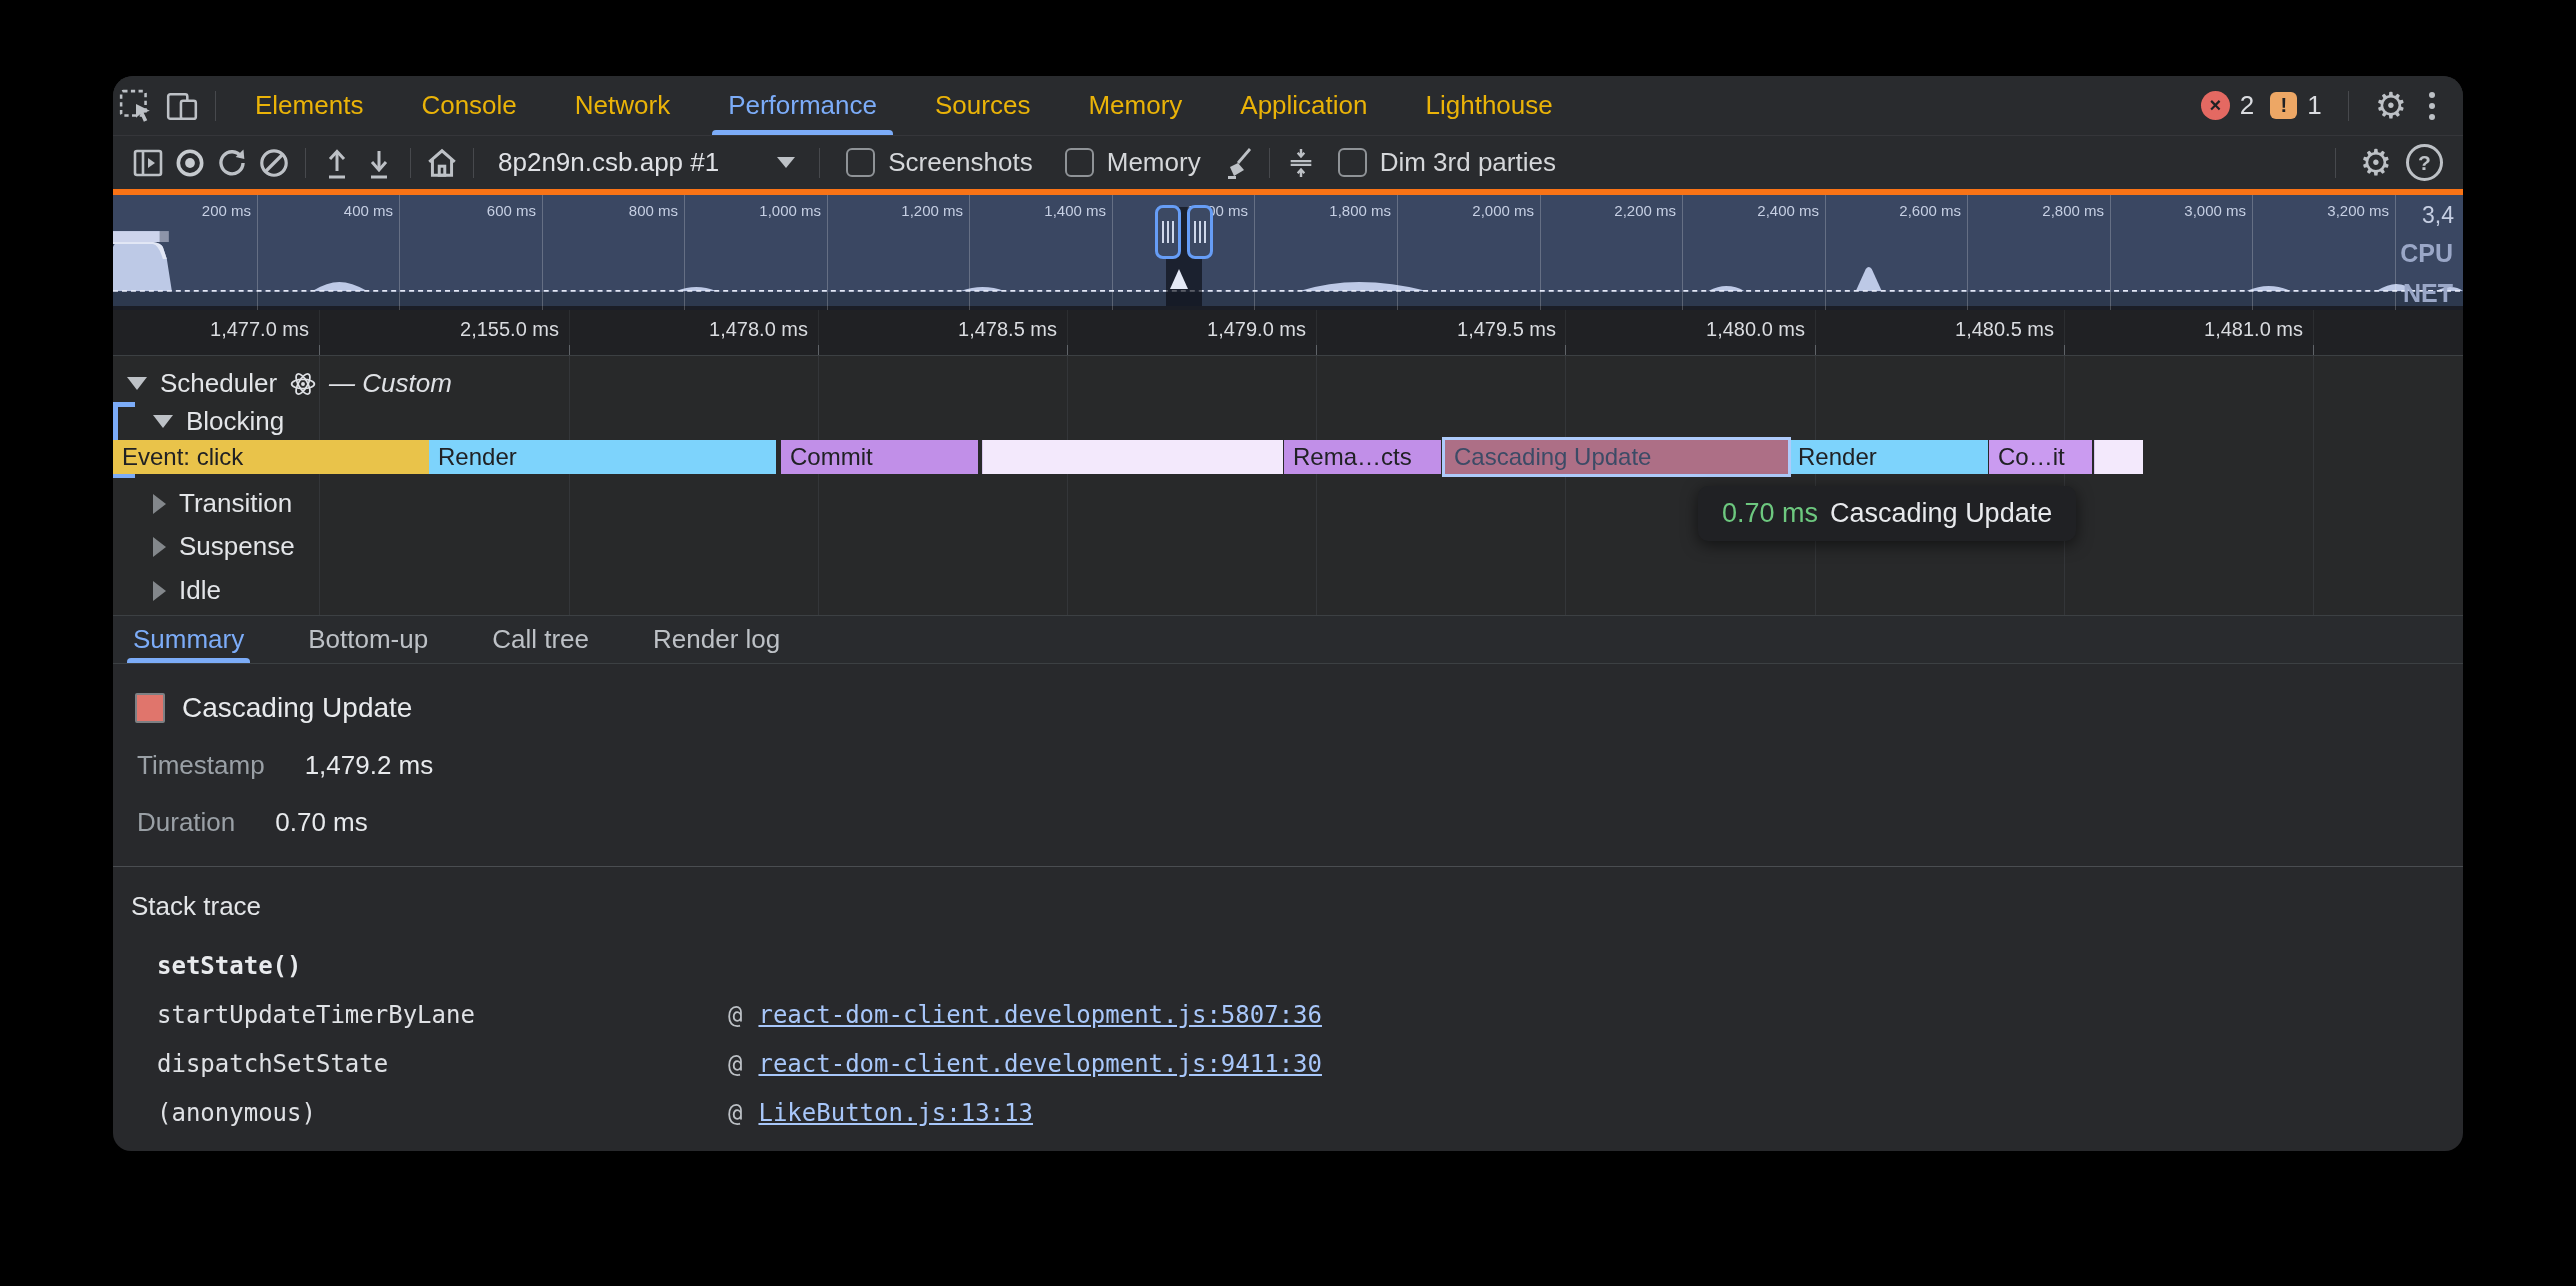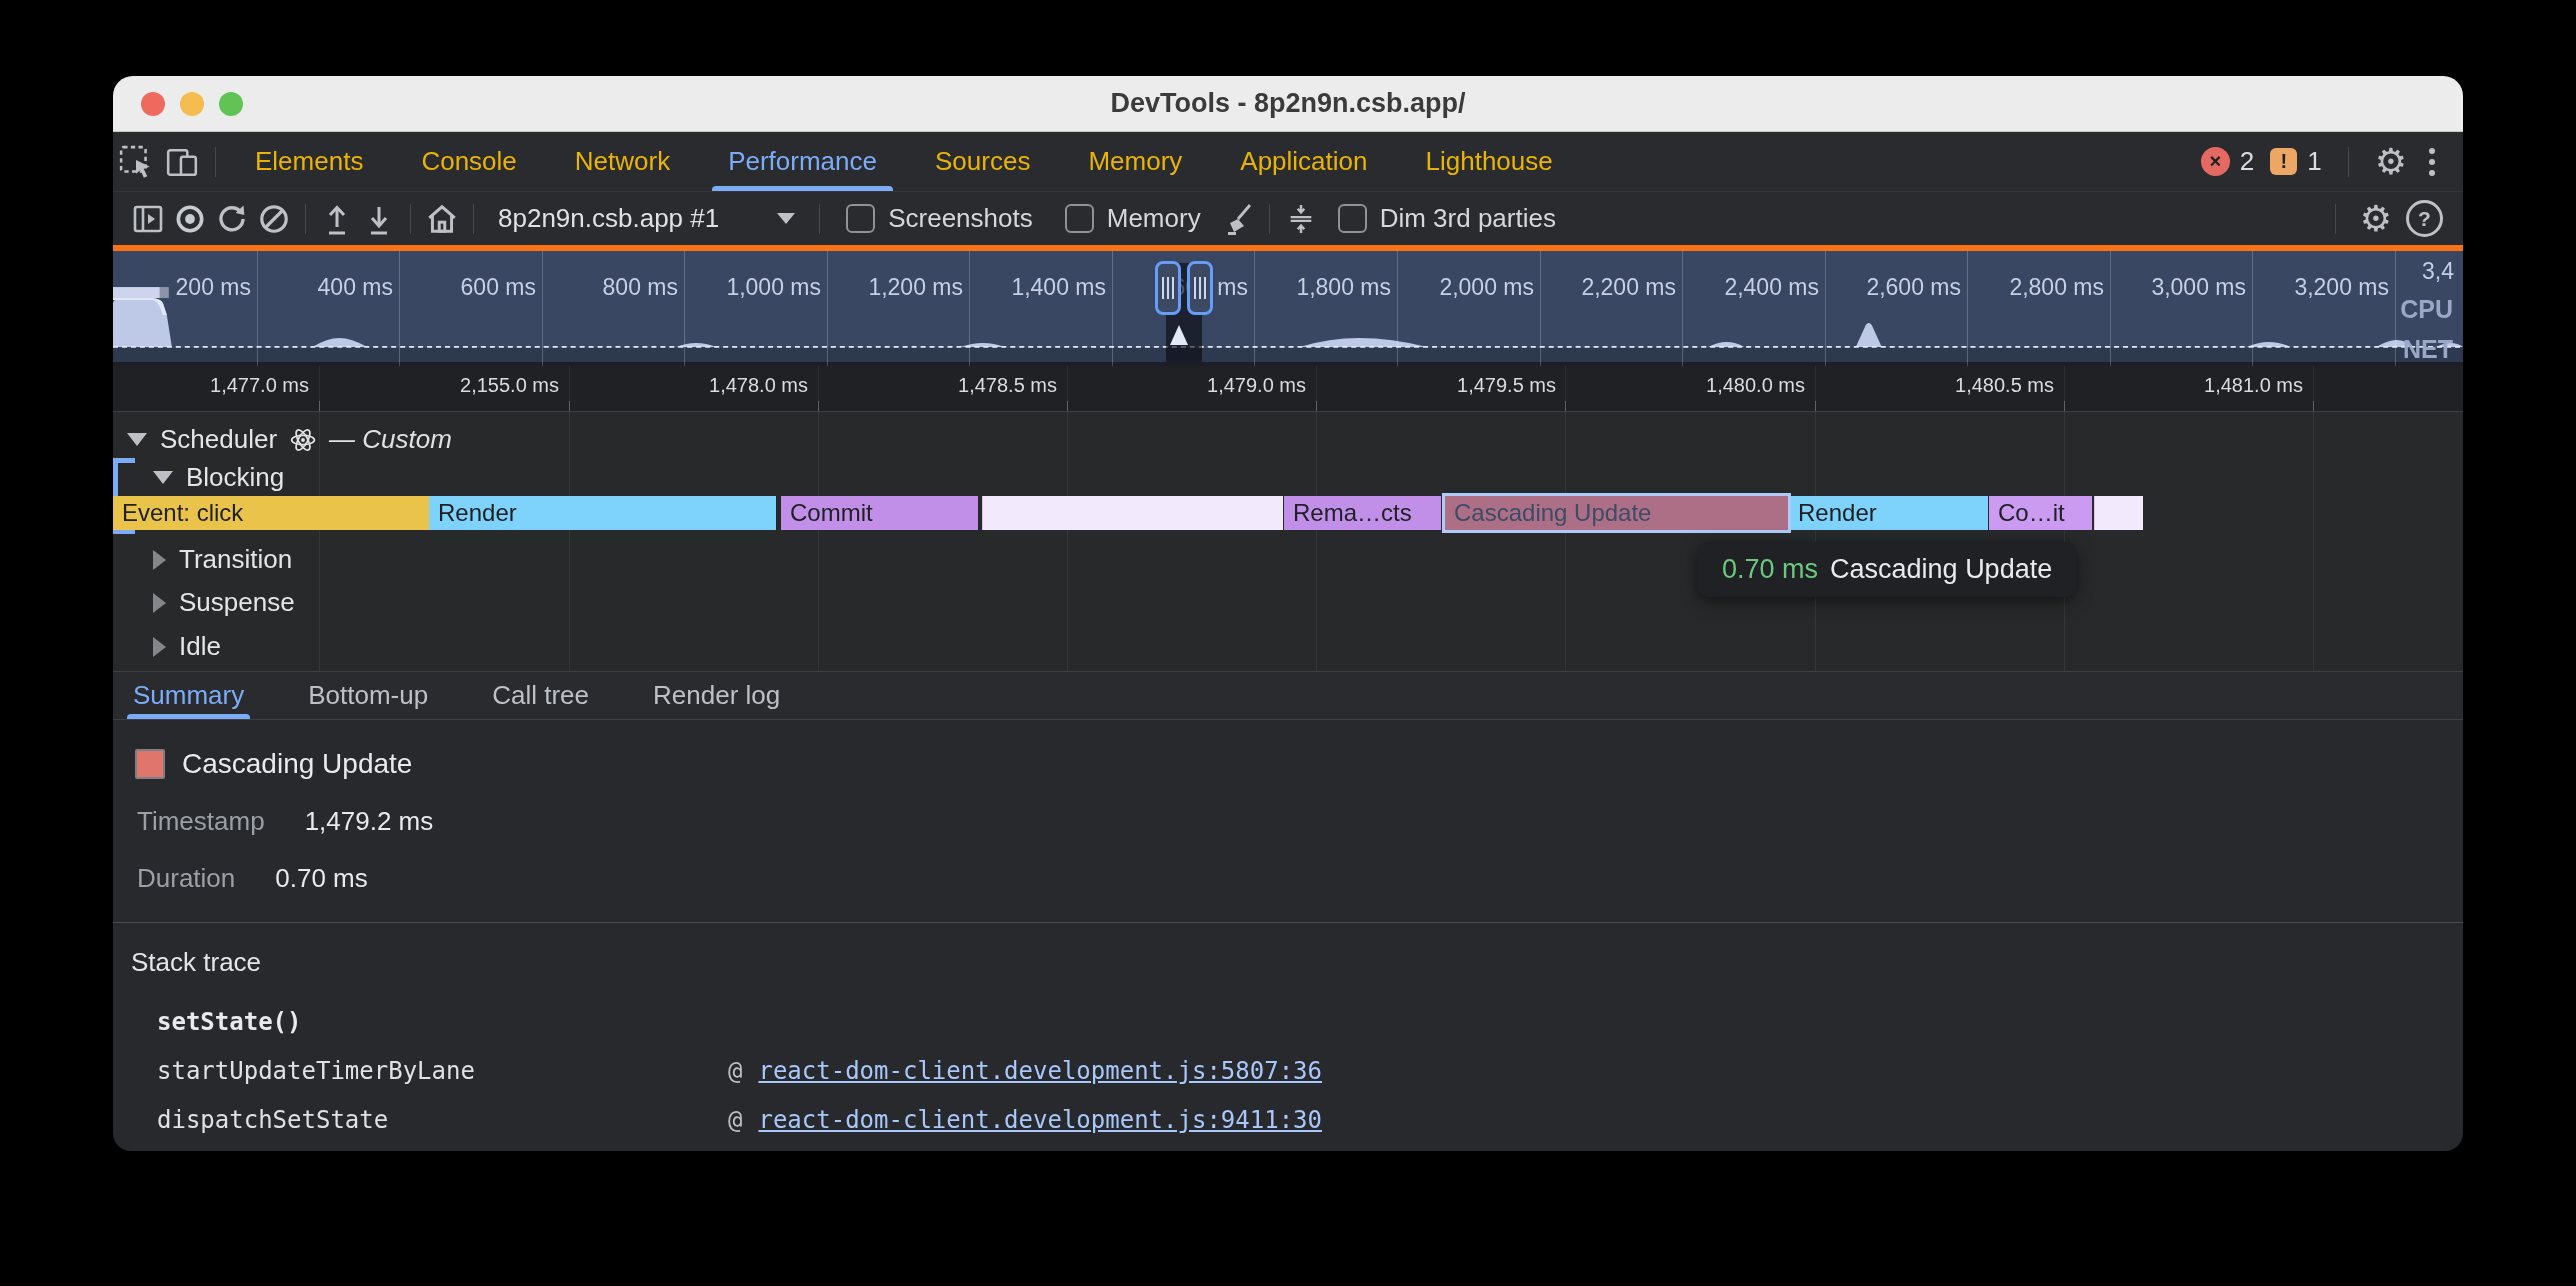--- a/index.html
+++ b/index.html
@@ -42,21 +42,21 @@
   .chk{display:flex;align-items:center;margin:0 16px;}
   .chkbox{width:25px;height:25px;border:2.5px solid #8f9397;border-radius:6px;margin-right:13px;}
   .chklabel{font-size:26px;color:#d5d7da;white-space:nowrap;}
   .toolbar-right{margin-left:auto;display:flex;align-items:center;gap:14px;padding-right:6px;}
   .help{width:31px;height:31px;border:3px solid #bdc1c6;border-radius:50%;color:#bdc1c6;font-size:21px;font-weight:700;
         display:flex;align-items:center;justify-content:center;}
 
   
   .overview{height:115px;background:#3a4762;position:relative;overflow:hidden;}
   .ov-grid{position:absolute;top:0;bottom:0;width:1px;background:rgba(255,255,255,.22);}
-  .ov-tick{position:absolute;top:7px;font-size:23px;color:#c6cfe3;transform:translateX(-100%);white-space:nowrap;margin-top:16px;}
+  .ov-tick{position:absolute;top:7px;font-size:15px;color:#c6cfe3;transform:translateX(-100%);white-space:nowrap;}
   .ov-tick-edge{position:absolute;top:7px;font-size:23px;color:#c6cfe3;white-space:nowrap;}
   .ov-svg{position:absolute;left:0;top:0;}
   .net-lane{position:absolute;left:0;right:0;top:97px;height:14px;background:rgba(16,20,30,.28);}
   .ov-bottom{position:absolute;left:0;right:0;bottom:0;height:4px;background:#1b1e26;}
   .ov-cpu{position:absolute;right:10px;top:44px;font-size:25px;font-weight:700;color:#9aa7c7;}
   .ov-net{position:absolute;right:10px;top:84px;font-size:25px;font-weight:700;color:#9aa7c7;}
   .sel-band{position:absolute;top:12px;bottom:4px;width:36px;background:rgba(8,10,16,.62);}
   .sel-handle{position:absolute;top:10px;width:26px;height:54px;background:#3c4963;border:3px solid #669df6;border-radius:8px;
               box-sizing:border-box;display:flex;align-items:center;justify-content:center;gap:3px;}
   .sel-handle i{width:2px;height:22px;background:#cfd8ea;}
@@ -113,28 +113,20 @@
   .frame .fn{width:571px;color:#dfe1e5;}
   .frame .fn.bold{font-weight:700;color:#e8eaed;}
   .frame .at{color:#bdc1c6;margin-right:16px;}
   .frame a{color:#a8c7fa;text-decoration:underline;}
 </style>
 </head>
 <body>
 
 <div class="window">
 
-  <div class="titlebar">
-    <div class="lights">
-      <div class="light red"></div>
-      <div class="light yellow"></div>
-      <div class="light green"></div>
-    </div>
-    <div class="title">DevTools - 8p2n9n.csb.app/</div>
-  </div>
 
   <div class="tabbar">
     <div class="tbicon">
       <svg width="34" height="34" viewBox="0 0 32 32" fill="none" stroke="#bdc1c6" stroke-width="2.4">
         <rect x="2" y="2" width="23" height="23" rx="2" stroke-dasharray="4 3.2"></rect>
         <path d="M16 14 L29 20.5 L23.2 22.3 L26.6 29.4 L23.4 30.8 L20.2 23.6 L16 27 Z" fill="#bdc1c6" stroke="none"></path>
       </svg>
     </div>
     <div class="tbicon">
       <svg width="34" height="34" viewBox="0 0 32 32" fill="none" stroke="#bdc1c6" stroke-width="2.4">

